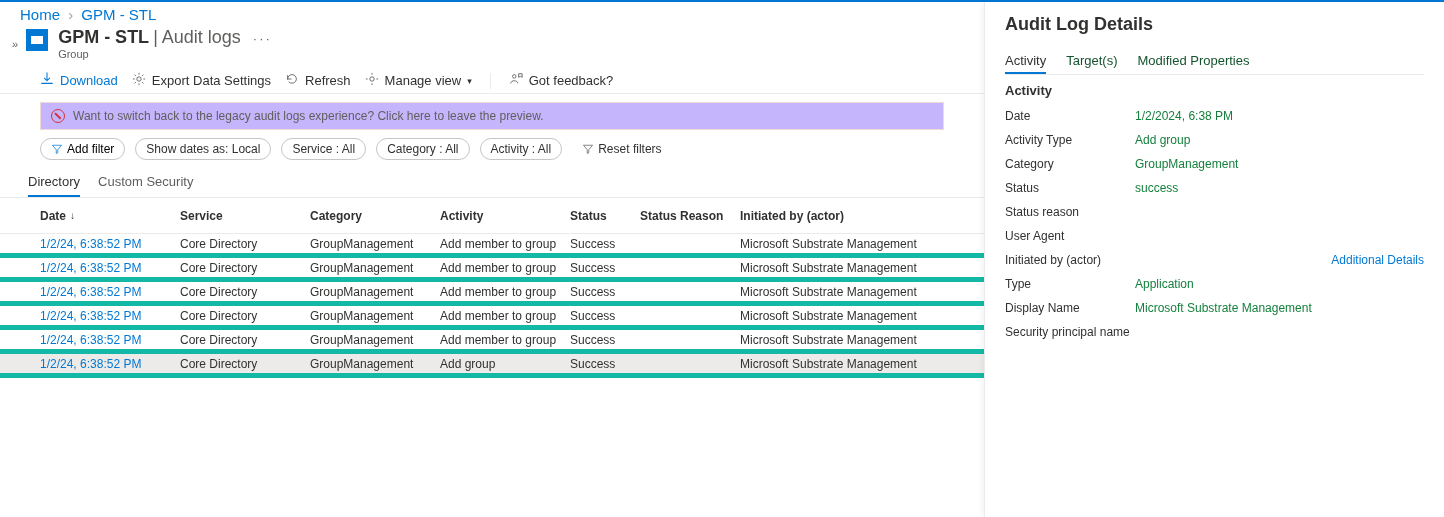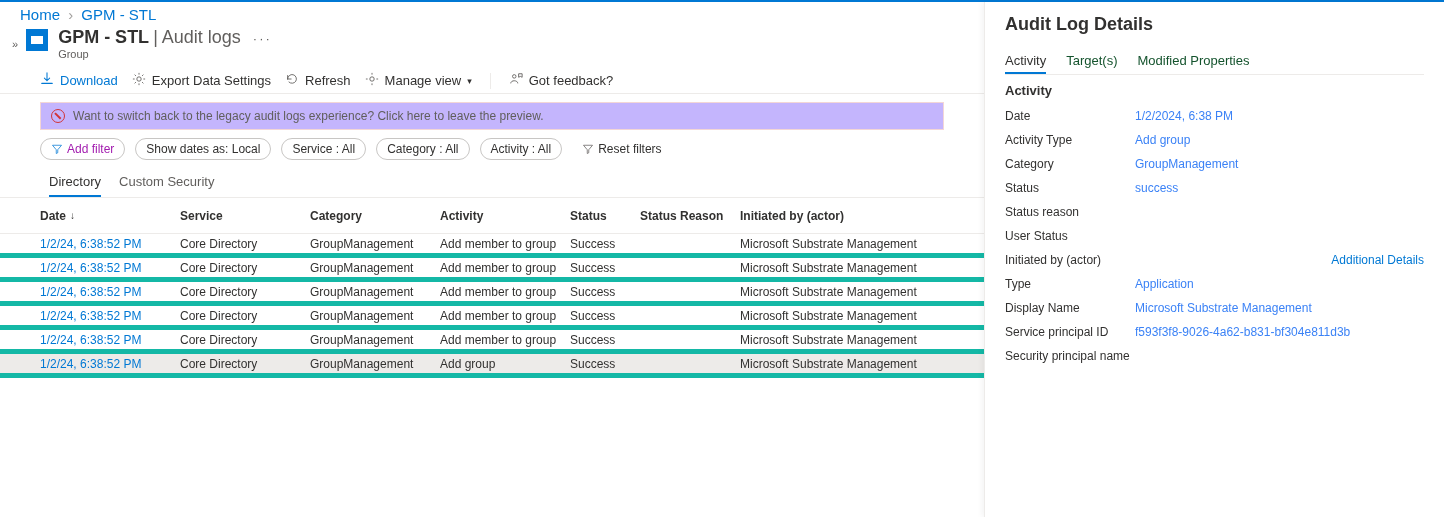--- a/index.html
+++ b/index.html
@@ -23,41 +23,41 @@
   .toolbar { display: flex; align-items: center; padding: 4px 40px; border-bottom: 1px solid #edebe9; gap: 14px; font-size: 13px; }
   .toolbar .tbtn { display: flex; align-items: center; gap: 6px; color: #323130; cursor: pointer; }
   .toolbar .tbtn.blue { color: #0078d4; }
   .toolbar .sep-bar { width: 1px; height: 16px; background: #edebe9; margin: 0 4px; }
   .icon { width: 14px; height: 14px; display: inline-block; }
   .notice { margin: 8px 40px; background: #c4b5fd; border: 1px solid #f3d6d6; padding: 6px 10px; font-size: 12px; display: flex; align-items: center; gap: 8px; color: #605e5c; }
   .notice .nicon { width: 14px; height: 14px; border: 1.5px solid #d13438; border-radius: 50%; position: relative; }
   .notice .nicon::before { content:""; position:absolute; width:8px; height:1.5px; background:#d13438; top:5px; left:1.5px; transform: rotate(45deg);}
   .filters { display: flex; align-items: center; gap: 10px; padding: 0 40px 8px 40px; flex-wrap: wrap; }
   .pill { border: 1px solid #c8c6c4; border-radius: 12px; padding: 3px 10px; font-size: 12px; color: #323130; cursor: pointer; background: #fff; display: flex; align-items: center; gap: 4px;}
-  .pill.add { color: #a21caf; }
+  .pill.add { color: #000000; }
   .pill.reset { border: none; color: #323130; }
-  .tabs { display: flex; gap: 18px; padding: 0 49px; border-bottom: 1px solid #edebe9; font-size: 13px; }
+  .tabs { display: flex; gap: 18px; padding: 0 28px; border-bottom: 1px solid #edebe9; font-size: 13px; }
   .tab { padding: 6px 0; cursor: pointer; color: #605e5c; }
   .tab.active { color: #323130; border-bottom: 2px solid #0078d4; }
   .table { width: 100%; }
   .thead, .trow { display: grid; grid-template-columns: 140px 130px 130px 130px 70px 100px 1fr; padding: 0 40px; align-items: center; }
   .thead { height: 36px; font-size: 12px; font-weight: 600; border-bottom: 1px solid #edebe9; color: #323130;}
   .thead .th { display:flex; align-items:center; gap:4px;}
   .trow { height: 24px; font-size: 12px; border-bottom: 5px solid #14b8a6; }
   .trow.selected { background: #edebe9; }
   .trow .date { color: #0078d4; cursor: pointer; }
   .details { width: 460px; border-left: 1px solid #edebe9; padding: 8px 20px; overflow-y: auto; box-shadow: -2px 0 6px rgba(0,0,0,0.05);}
   .details h2 { font-size: 18px; font-weight: 600; margin: 4px 0 14px 0; }
   .dtabs { display: flex; gap: 20px; border-bottom: 1px solid #edebe9; font-size: 13px; margin-bottom: 8px;}
   .dtab { padding: 4px 0; cursor: pointer; color: #14532d; }
   .dtab.active { color: #323130; border-bottom: 2px solid #0078d4; }
   .section-title { font-size: 13px; font-weight: 600; margin: 6px 0 6px 0; }
   .kv { display: grid; grid-template-columns: 130px 1fr; font-size: 12px; padding: 5px 0; }
   .kv .k { color: #323130; }
-  .kv .v { color: #3b82f6; word-break: break-all;}
+  .kv .v { color: #15803d; word-break: break-all;}
   .kv.wide { grid-template-columns: 130px 1fr auto; align-items: center;}
   .addl { color: #0078d4; cursor: pointer; font-size: 12px; }
   svg { display:block; }
 </style>
 </head>
 <body>
 
 <div class="topline"></div>
 <div class="app">
   <div class="main">
@@ -246,38 +246,34 @@
       </div>
     <div class="kv">
         <div class="k">Status</div>
         <div class="v">success</div>
       </div>
     <div class="kv">
         <div class="k">Status reason</div>
         <div class="v"></div>
       </div>
     <div class="kv">
-        <div class="k">User Status</div>
+        <div class="k">User Agent</div>
         <div class="v"></div>
       </div>
     <div class="kv wide">
         <div class="k">Initiated by (actor)</div>
         <div></div>
         <div class="addl">Additional Details</div>
       </div>
     <div class="kv">
         <div class="k">Type</div>
         <div class="v">Application</div>
       </div>
     <div class="kv">
         <div class="k">Display Name</div>
         <div class="v">Microsoft Substrate Management</div>
       </div>
     <div class="kv">
-        <div class="k">Service principal ID</div>
-        <div class="v">f593f3f8-9026-4a62-b831-bf304e811d3b</div>
-      </div>
-    <div class="kv">
         <div class="k">Security principal name</div>
         <div class="v"></div>
       </div>
   </div>
 </div>
 
 </body></html>

